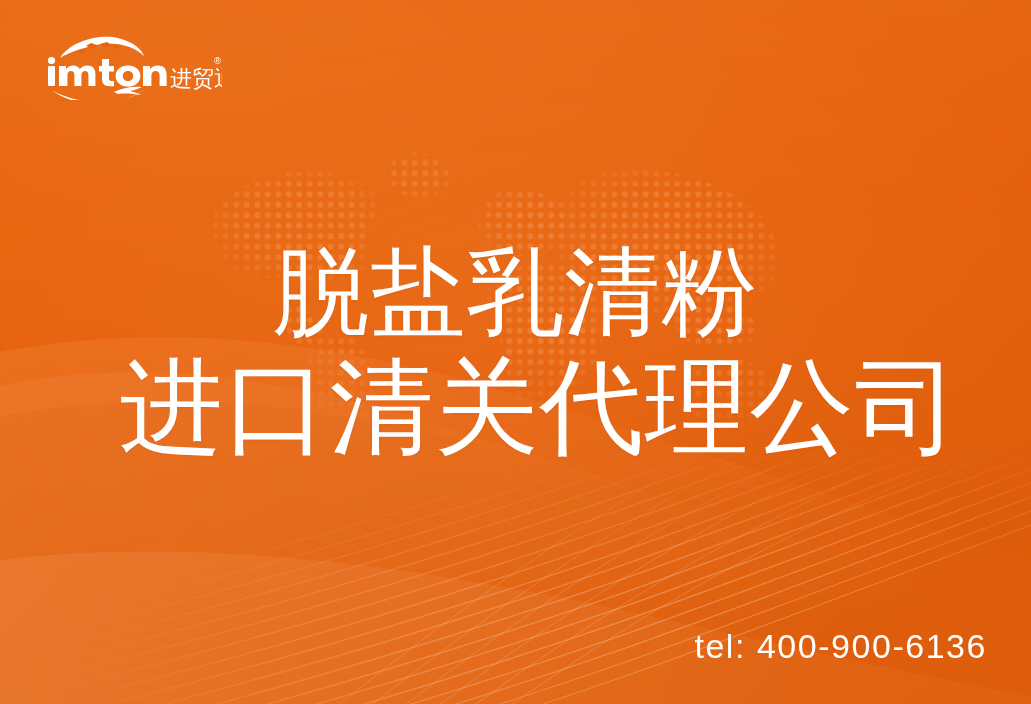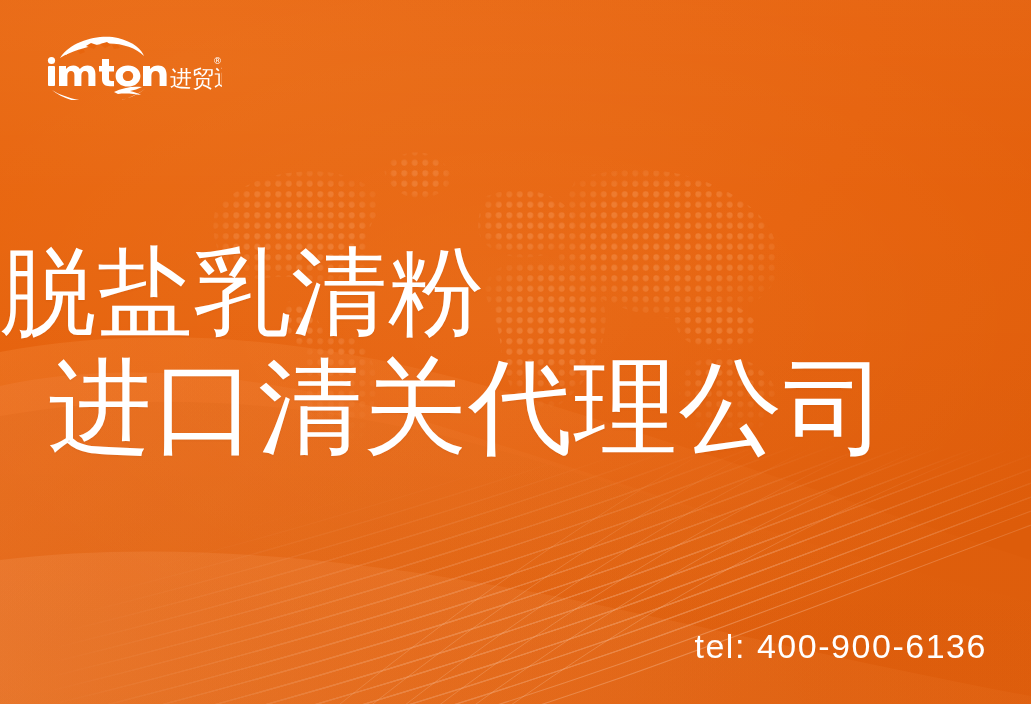--- a/index.html
+++ b/index.html
@@ -46,20 +46,21 @@
     width: 180px;
     height: 68px;
   }
 
   
   #headline {
     position: absolute;
     left: 0;
     right: 0;
     top: 236px;
+    text-align: center;
     color: #ffffff;
     line-height: 1.16;
   }
   .headline-line {
     display: block;
     font-weight: 400;
     letter-spacing: 0.01em;
     white-space: nowrap;
     text-shadow: 0 1px 2px rgba(140,55,0,0.10);
   }

